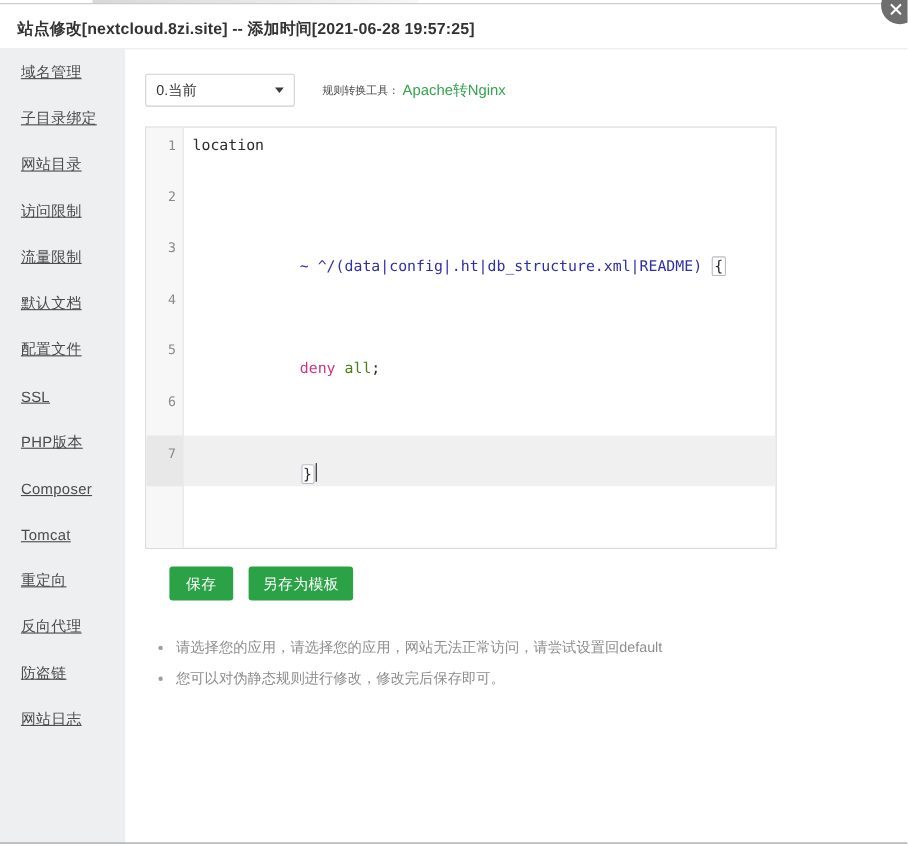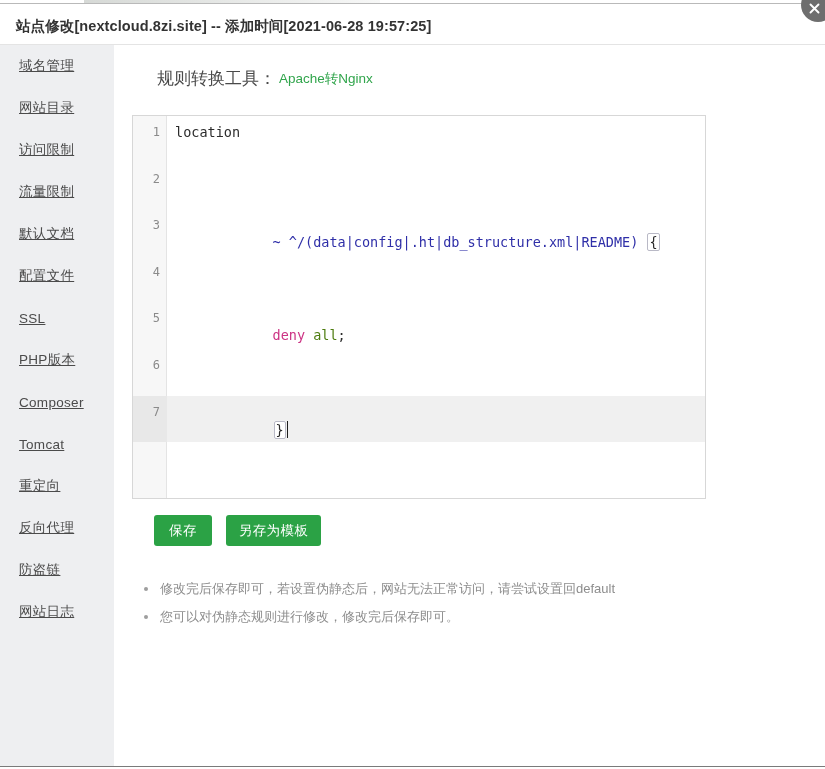--- a/index.html
+++ b/index.html
@@ -127,21 +127,21 @@
     position: absolute;
     right: 9px; top: 50%;
     transform: translateY(-50%);
     width: 0; height: 0;
     border-left: 4.5px solid transparent;
     border-right: 4.5px solid transparent;
     border-top: 5.5px solid #3c3c3c;
   }
   .tool-label {
     margin-left: 25px;
-    font-size: 17px;
+    font-size: 10px;
     color: #4a4a4a;
     white-space: nowrap;
   }
   .tool-link {
     margin-left: 3px;
     font-size: 13.5px;
     color: #31a54c;
     text-decoration: none;
     cursor: pointer;
     white-space: nowrap;
@@ -306,20 +306,23 @@
     <svg width="13" height="13" viewBox="0 0 13 13" aria-hidden="true">
       <path d="M2.5 2.5 L10.5 10.5 M10.5 2.5 L2.5 10.5" stroke="#ffffff" stroke-width="1.9" fill="none" stroke-linecap="round"></path>
     </svg>
   </div>
 
   <div class="sidebar">
     <div class="side-item">
         <span>域名管理</span>
       </div>
     <div class="side-item">
+        <span>子目录绑定</span>
+      </div>
+    <div class="side-item">
         <span>网站目录</span>
       </div>
     <div class="side-item">
         <span>访问限制</span>
       </div>
     <div class="side-item">
         <span>流量限制</span>
       </div>
     <div class="side-item">
         <span>默认文档</span>
@@ -349,20 +352,24 @@
         <span>防盗链</span>
       </div>
     <div class="side-item">
         <span>网站日志</span>
       </div>
   </div>
 
   <div class="main">
 
     <div class="toolbar">
+      <div class="select-box">
+        <span>0.当前</span>
+        <span class="select-arrow"></span>
+      </div>
       <span class="tool-label">规则转换工具：</span>
       <a class="tool-link" href="#">Apache转Nginx</a>
     </div>
 
     <div class="editor">
       <div class="gutter"></div>
       <div class="code-area">
 
         <div class="row">
           <span class="ln">1</span>
@@ -405,21 +412,21 @@
 
       </div>
     </div>
 
     <div class="btn-row">
       <button class="btn">保存</button>
       <button class="btn wide">另存为模板</button>
     </div>
 
     <ul class="hints">
-      <li>修改完后保存即可，若设置伪静态后，网站无法正常访问，请尝试设置回default</li>
+      <li>请选择您的应用，请选择您的应用，网站无法正常访问，请尝试设置回default</li>
       <li>您可以对伪静态规则进行修改，修改完后保存即可。</li>
     </ul>
 
   </div>
 
   <div class="bottom-rule"></div>
   <div class="bottom-fill"></div>
 
 </div>
 

